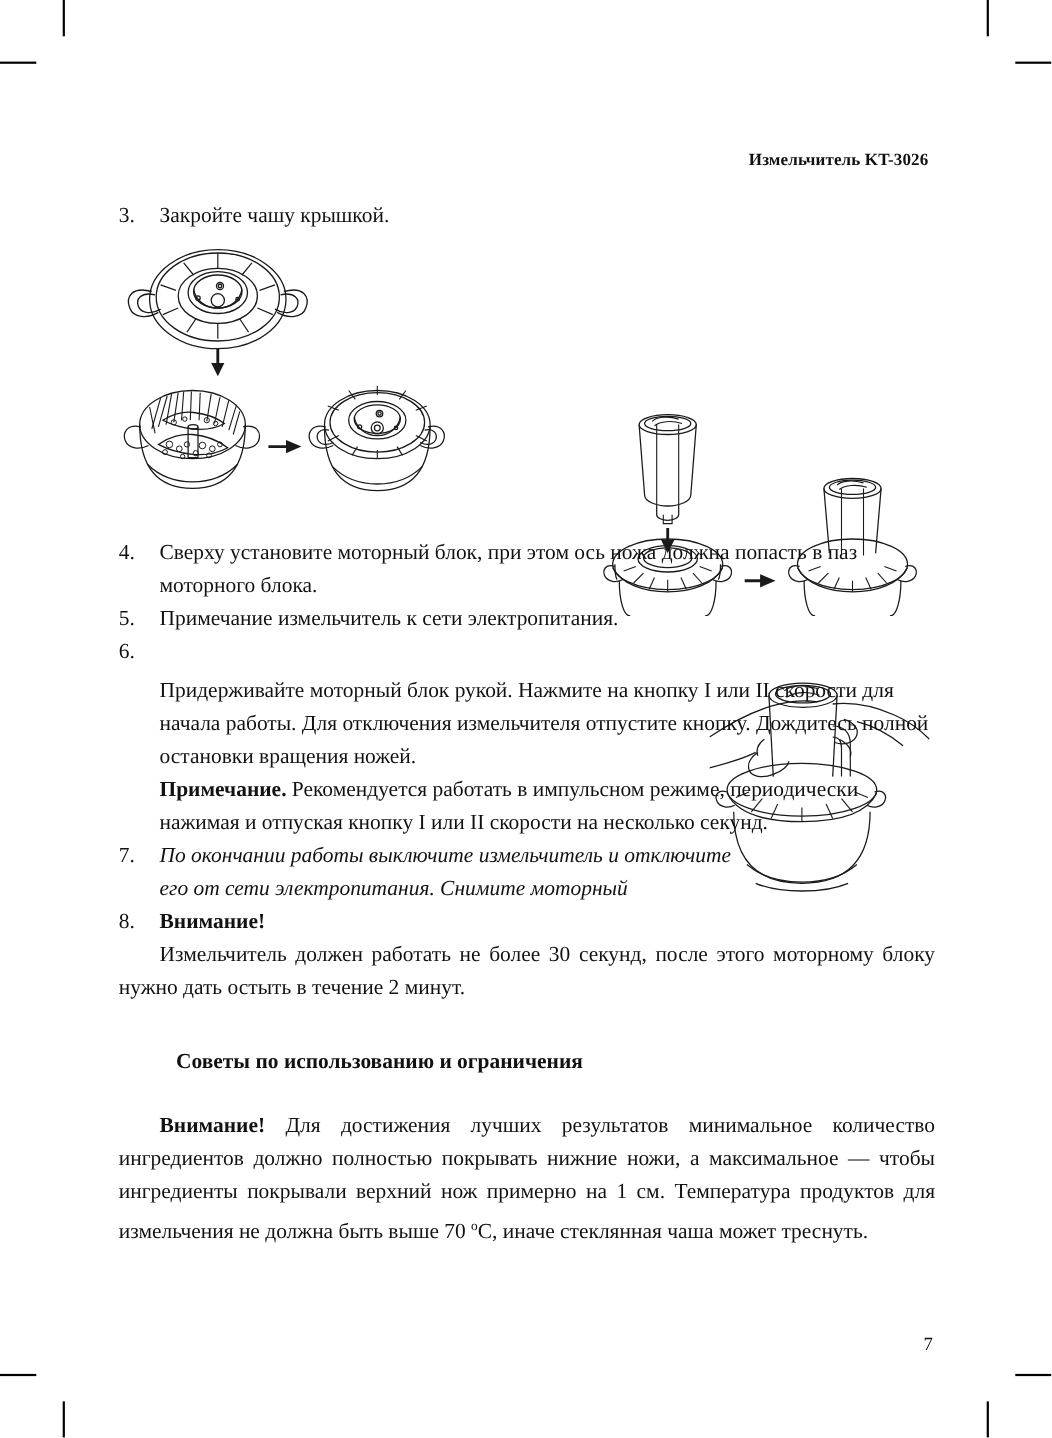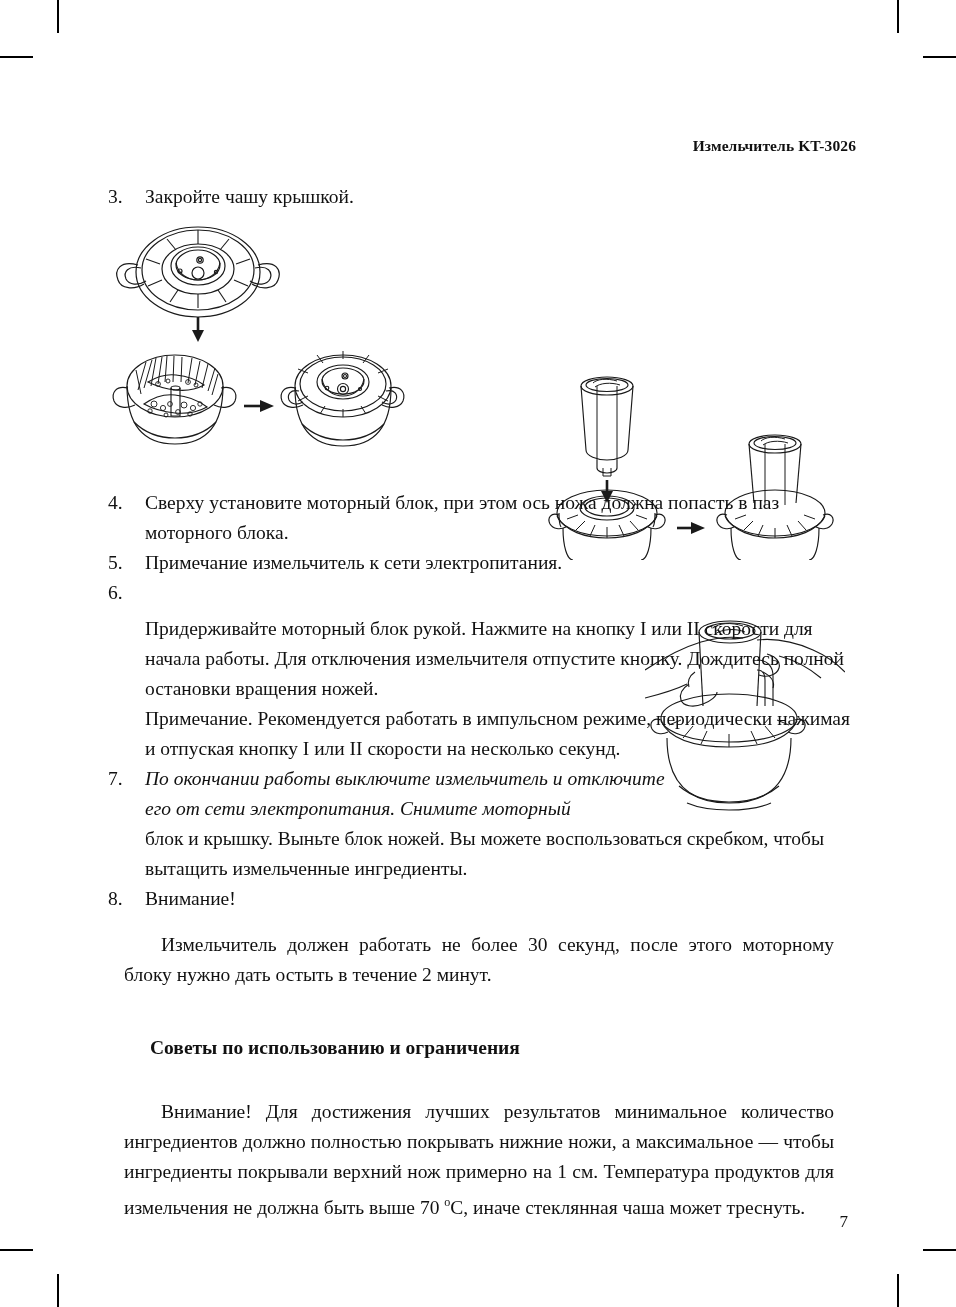--- a/index.html
+++ b/index.html
@@ -30,21 +30,21 @@
   .crop-tr-v { left: 897px; top: 0; }
   .crop-tr-h { left: 923px; top: 56px; }
   .crop-bl-v { left: 57px;  top: 1274px; }
   .crop-bl-h { left: 0;     top: 1249px; }
   .crop-br-v { left: 897px; top: 1274px; }
   .crop-br-h { left: 923px; top: 1249px; }
 
   
   .running-head {
     position: absolute;
-    right: 100px;
+    right: 112px;
     top: 137px;
     font-size: 15.5px;
     font-weight: bold;
     letter-spacing: 0.1px;
     white-space: nowrap;
   }
 
   
   .content {
     position: absolute;
@@ -64,35 +64,35 @@
     flex: 0 0 37px;
     text-align: left;
   }
   .step-body { flex: 1 1 auto; }
   .step-body p { margin: 0; }
 
   .narrow  { width: 430px; }
   .narrow6 { width: 528px; margin-top: 36px; }
   .narrow7 { width: 520px; font-style: italic; }
 
-  .bold { font-weight: normal; }
+  .bold { font-weight: bold; }
 
   .para {
     font-size: 19.5px;
     line-height: 30px;
-    margin: 16px;
+    margin: 0;
     text-indent: 37px;
     text-align: justify;
   }
 
   .section-head {
     font-size: 19.5px;
     line-height: 30px;
     font-weight: bold;
-    margin: 5px;
+    margin: 15px;
     text-indent: 37px;
   }
 
   .spacer-sm { height: 13px; }
   .spacer-md { height: 22px; }
 
   .sup-deg { font-size: 0.62em; vertical-align: super; }
 
   
   .page-number {
@@ -406,21 +406,20 @@
       <div class="step-body narrow6">
         <p>Придерживайте моторный блок рукой. Нажмите на кнопку I или II скорости для начала работы. Для отключения измельчителя отпустите кнопку. Дождитесь полной остановки вращения ножей.</p>
         <p><span class="bold">Примечание.</span><span> Рекомендуется работать в импульсном режиме, периодически нажимая и отпуская кнопку I или II скорости на несколько секунд.</span></p>
       </div>
     </div>
 
     <div class="step">
       <div class="step-num">7.</div>
       <div class="step-body">
         <p class="narrow7">По окончании работы выключите измельчитель и отключите его от сети электропитания. Снимите моторный</p>
-        <p style="width:742px">блок и крышку. Выньте блок ножей. Вы можете воспользоваться скребком, чтобы вытащить измельченные ингредиенты.</p>
       </div>
     </div>
 
     <div class="step">
       <div class="step-num">8.</div>
       <div class="step-body">
         <p class="bold">Внимание!</p>
       </div>
     </div>
 

